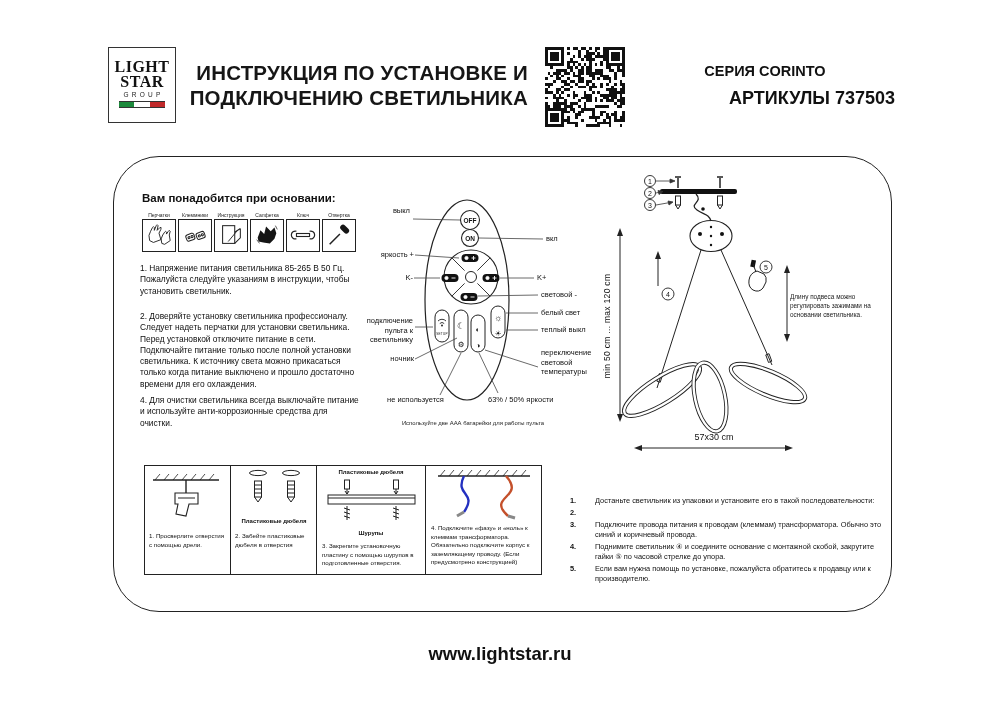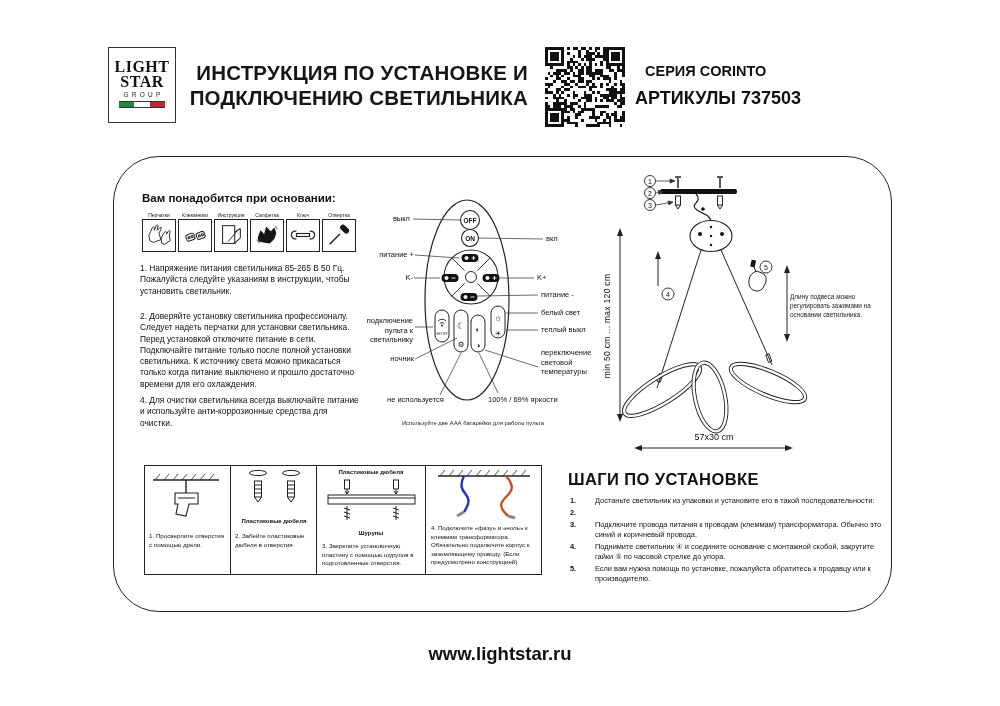--- a/index.html
+++ b/index.html
@@ -8,22 +8,22 @@
   .abs{position:absolute;}
   
   .logo-box{left:108px;top:47px;width:66px;height:74px;border:1.3px solid #333;background:#fff;text-align:center;}
   .logo-light,.logo-star{font-family:"Liberation Serif","DejaVu Serif",serif;font-weight:bold;font-size:16px;line-height:15px;letter-spacing:.5px;color:#111;}
   .logo-light{margin-top:11px;}
   .logo-group{font-size:6.5px;letter-spacing:3.2px;color:#222;margin-top:2px;margin-left:3px;}
   .flag{display:flex;width:46px;height:5px;margin:3px auto 0 auto;border-top:1px solid #333;border-bottom:1px solid #333;}
   .flag span{flex:1;height:100%;}
   .doc-title{left:183px;top:60px;width:345px;text-align:right;font-weight:bold;font-size:20.5px;line-height:25px;color:#161616;letter-spacing:.2px;}
   #qr{left:542px;top:44px;}
-  .series{left:645px;top:63px;width:240px;text-align:left;font-weight:bold;font-size:14.5px;color:#111;}
-  .articles{left:635px;top:88px;width:260px;text-align:left;font-weight:bold;font-size:18px;color:#111;}
+  .series{left:645px;top:63px;width:240px;text-align:center;font-weight:bold;font-size:14.5px;color:#111;}
+  .articles{left:635px;top:88px;width:260px;text-align:right;font-weight:bold;font-size:18px;color:#111;}
   
   .main-box{left:113px;top:156px;width:777px;height:454px;border:1.3px solid #222;border-radius:46px;}
   
   .tools-heading{left:142px;top:192px;width:230px;font-weight:bold;font-size:11.5px;color:#111;}
   .tool{width:34px;text-align:center;}
   .tlabel{font-size:5px;line-height:8px;color:#222;white-space:nowrap;overflow:visible;}
   .tbox{width:32px;height:31px;border:1.1px solid #222;background:#fff;}
   .tbox svg{display:block;margin:1px auto;}
   
   .safety{left:140px;width:220px;font-size:8.4px;line-height:11.3px;color:#0e0e0e;font-weight:500;}
@@ -198,33 +198,33 @@
       <path d="M154,118 L186,118"></path>
       <path d="M154,135 L186,135"></path>
       <path d="M63,132 L81,132"></path>
       <path d="M63,164 L105,143"></path>
       <path d="M88,200 L109,158"></path>
       <path d="M186,172 L133,155"></path>
       <path d="M146,198 L127,158"></path>
     </g>
   </svg>
 
-  <div class="abs rlbl right-al" style="left:350px;top:214px;width:60px">выкл</div>
+  <div class="abs rlbl right-al" style="left:350px;top:206px;width:60px">выкл</div>
   <div class="abs rlbl" style="left:546px;top:234px;width:40px">вкл</div>
-  <div class="abs rlbl right-al" style="left:348px;top:250px;width:66px">питание +</div>
+  <div class="abs rlbl right-al" style="left:348px;top:250px;width:66px">яркость +</div>
   <div class="abs rlbl right-al" style="left:368px;top:273px;width:45px">K-</div>
   <div class="abs rlbl" style="left:537px;top:273px;width:40px">K+</div>
-  <div class="abs rlbl" style="left:541px;top:290px;width:60px">питание -</div>
+  <div class="abs rlbl" style="left:541px;top:290px;width:60px">световой -</div>
   <div class="abs rlbl" style="left:541px;top:308px;width:70px">белый свет</div>
   <div class="abs rlbl" style="left:541px;top:325px;width:70px">теплый выкл</div>
   <div class="abs rlbl right-al" style="left:352px;top:316px;width:61px">подключение пульта к светильнику</div>
   <div class="abs rlbl right-al" style="left:370px;top:354px;width:44px">ночник</div>
   <div class="abs rlbl" style="left:387px;top:395px;width:80px">не используется</div>
   <div class="abs rlbl" style="left:541px;top:348px;width:66px">переключение световой температуры</div>
-  <div class="abs rlbl" style="left:488px;top:395px;width:95px">100% / 69% яркости</div>
+  <div class="abs rlbl" style="left:488px;top:395px;width:95px">63% / 50% яркости</div>
   <div class="abs battery-note">Используйте две ААА батарейки для работы пульта</div>
 
   <svg class="abs" style="left:600px;top:168px" width="292" height="292" viewBox="0 0 292 292">
 
     <rect x="60" y="21" width="77" height="5" rx="2" fill="#111"></rect>
     <g class="ink" stroke-width="1.5">
       <path d="M78,10 V20 M75,9 H81 M120,10 V20 M117,9 H123"></path>
     </g>
     <g class="ink" stroke-width="1">
       <rect x="75.5" y="28" width="5" height="9"></rect>
@@ -353,21 +353,20 @@
         <path class="ink" stroke-width=".8" d="M14,10l5,-6M23,10l5,-6M32,10l5,-6M41,10l5,-6M50,10l5,-6M59,10l5,-6M68,10l5,-6M77,10l5,-6M86,10l5,-6M95,10l5,-6"></path>
         <path d="M38,10 C28,30 52,26 38,46" stroke="#2330c0" stroke-width="2.4" fill="none"></path>
         <path d="M38,46 l-7,4" stroke="#888" stroke-width="3" fill="none"></path>
         <path d="M80,10 C100,32 60,30 82,50" stroke="#c4502b" stroke-width="2.4" fill="none"></path>
         <path d="M82,50 l7,2" stroke="#888" stroke-width="3" fill="none"></path>
       </svg>
       <div class="pcap" style="left:5px;top:58px;width:106px">4. Подключите «фазу» и «ноль» к клеммам трансформатора. Обязательно подключите корпус к заземляющему проводу. (Если предусмотрено конструкцией)</div>
     </div>
   </div>
 
-  <div class="abs steps-heading">ШАГИ ПО УСТАНОВКЕ</div>
   <div class="abs step-num" style="top:496px">1.</div>
   <div class="abs step-text" style="top:496px">Достаньте светильник из упаковки и установите его в такой последовательности:</div>
   <div class="abs step-num" style="top:508px">2.</div>
   <div class="abs step-num" style="top:520px">3.</div>
   <div class="abs step-text" style="top:520px">Подключите провода питания к проводам (клеммам) трансформатора. Обычно это синий и коричневый провода.</div>
   <div class="abs step-num" style="top:542px">4.</div>
   <div class="abs step-text" style="top:542px">Поднимите светильник ④ и соедините основание с монтажной скобой, закрутите гайки ⑤ по часовой стрелке до упора.</div>
   <div class="abs step-num" style="top:564px">5.</div>
   <div class="abs footer">www.lightstar.ru</div>
 

